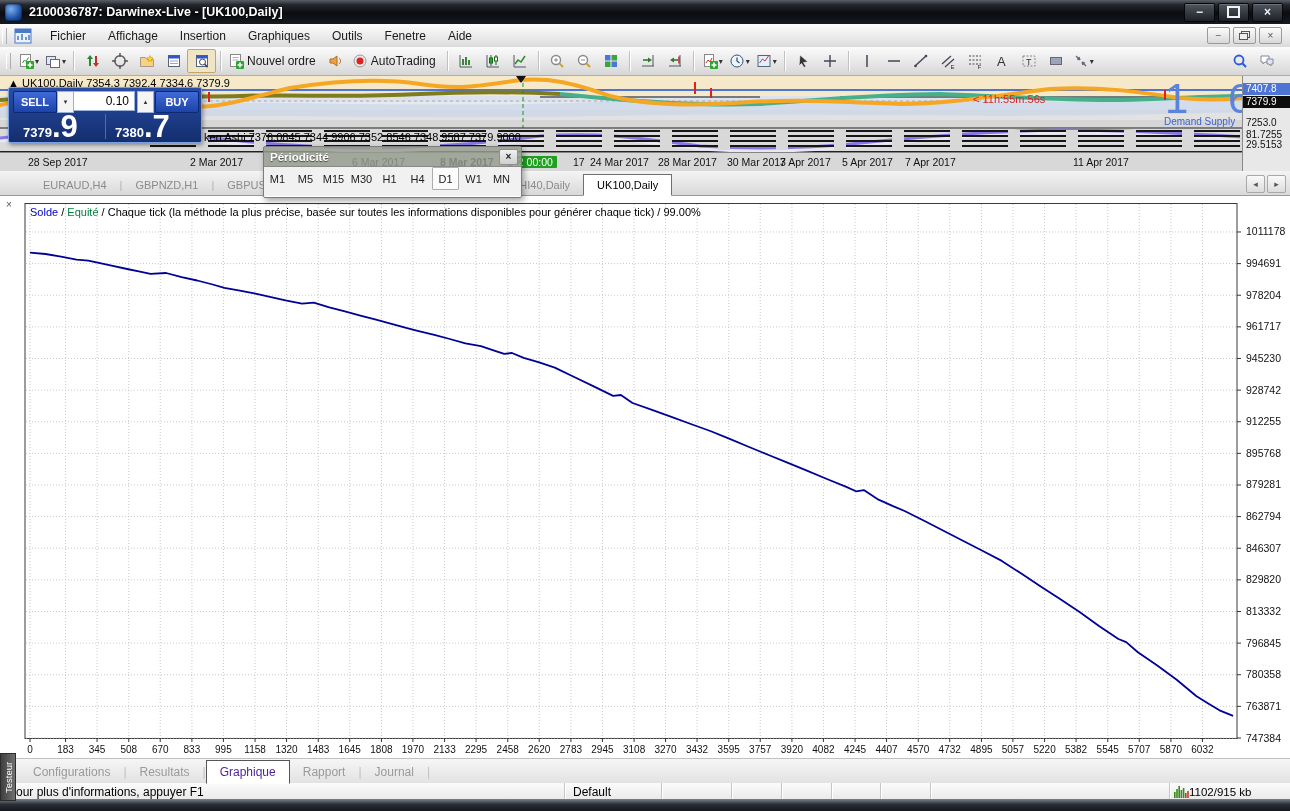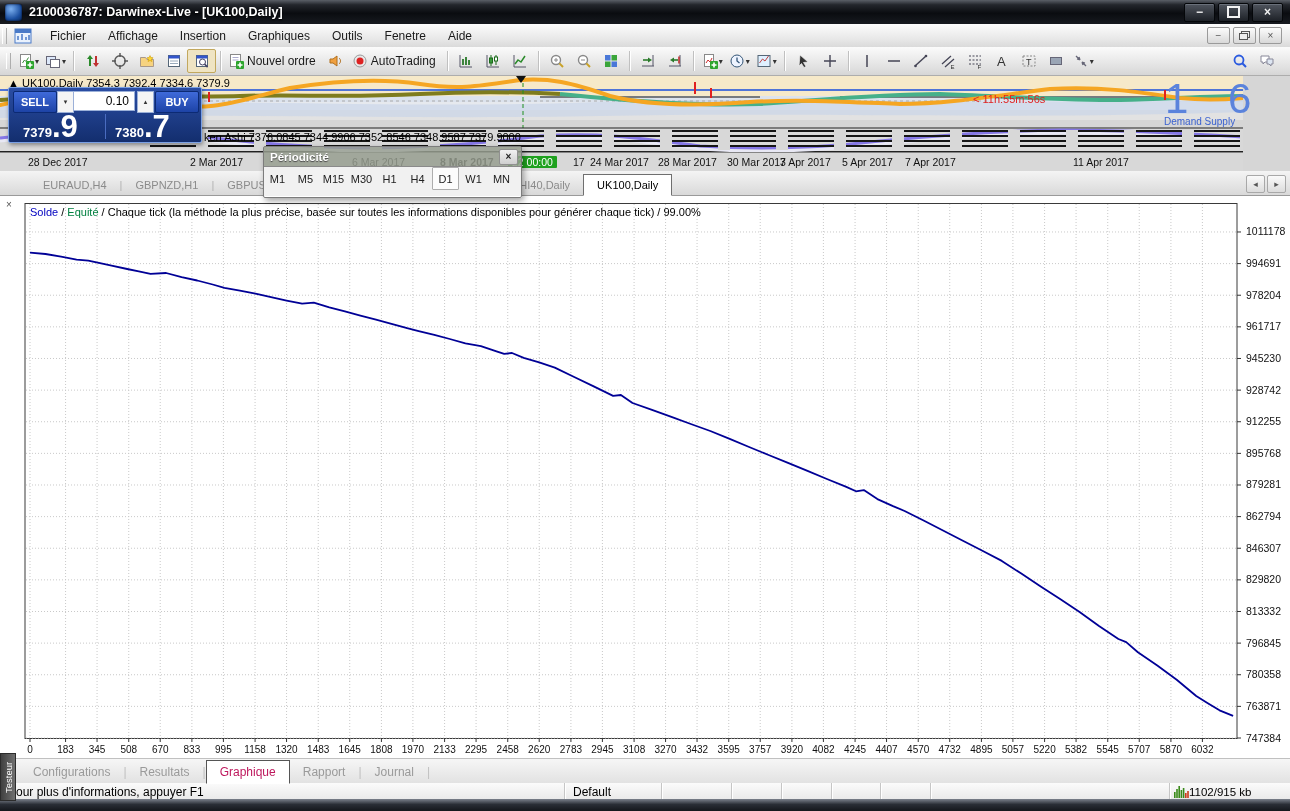--- a/index.html
+++ b/index.html
@@ -95,21 +95,21 @@
   .tester-header{position:absolute;left:30px;top:10px;font-size:11px;color:#000;z-index:2;white-space:nowrap;}
   .tester-header .solde{color:#0000c0;} .tester-header .equite{color:#008040;}
   #tester-svg{position:absolute;left:22px;top:7px;}
   .testeur-tab{position:absolute;left:0px;top:753px;width:14px;height:46px;z-index:5;
     background:linear-gradient(90deg,#707070,#404040);border:1px solid #2c2c2c;color:#fff;font-size:9.5px;
     display:flex;align-items:center;justify-content:center;writing-mode:vertical-rl;transform:rotate(180deg);}
   
   .bottomtabs{position:absolute;top:758px;left:0;right:0;height:24px;display:flex;align-items:flex-end;padding-left:20px;
     background:linear-gradient(#f6f6f6,#e2e2e2);border-top:1px solid #c0c0c0;font-size:12px;z-index:4;}
   .btab{padding:4px 13px;color:#9a9a9a;white-space:nowrap;}
-  .btab.active{background:#fff;border:1px solid #555;border-bottom:1px solid #fff;color:#be185d;margin-bottom:-1px;}
+  .btab.active{background:#fff;border:1px solid #555;border-bottom:1px solid #fff;color:#4c1d95;margin-bottom:-1px;}
   .bsep{color:#c0c0c0;padding-bottom:4px;}
   
   .statusbar{position:absolute;top:782px;left:0;right:0;height:17px;display:flex;align-items:center;font-size:12px;color:#000;
     background:linear-gradient(#fbfbfb,#e9e9e9);border-top:1px solid #cfcfcf;overflow:hidden;}
   .scell{height:100%;display:flex;align-items:center;border-right:1px solid #c6c6c6;box-shadow:1px 0 0 #fff;box-sizing:border-box;flex:0 0 auto;}
   .bottom-strip{position:absolute;top:799px;left:0;right:0;height:12px;
     background:linear-gradient(180deg,#7b818c,#2a2e36 45%,#14171c);}
 </style>
 </head>
 <body>
@@ -432,22 +432,29 @@
         </div>
       <div class="top-marker"></div>
     </div>
 
     <div class="ohlc-line" style="z-index:4">▲ UK100,Daily  7354.3 7392.4 7334.6 7379.9</div>
     <div class="ha-line">ken Ashi  7376.0845 7344.9906 7352.8546 7348.9587 7379.9000</div>
     <div class="countdown">&lt; 11h:55m:56s</div>
     <div class="watermark">1 6</div>
     <div class="demand-supply">Demand  Supply</div>
 
+    <div class="price-col" id="price-col">
+        <div class="pl blue" style="top: 7px;">7407.8</div>
+        <div class="pl black" style="top: 19.5px;">7379.9</div>
+        <div class="pl plain" style="top: 41px;">7253.0</div>
+        <div class="pl plain" style="top: 53px;">81.7255</div>
+        <div class="pl plain" style="top: 63px;">29.5153</div>
+      </div>
     <div class="date-strip" id="date-strip">
-        <div class="dlab" style="left: 28px;">28 Dec 2017</div>
+        <div class="dlab" style="left: 28px;">28 Sep 2017</div>
         <div class="dlab" style="left: 190px;">2 Mar 2017</div>
         <div class="dlab" style="left: 352px;">6 Mar 2017</div>
         <div class="dlab" style="left: 440px; font-weight: bold;">8 Mar 2017</div>
         <div class="dlab hl" style="left: 508px;">22 00:00</div>
         <div class="dlab" style="left: 573px;">17</div>
         <div class="dlab" style="left: 590px;">24 Mar 2017</div>
         <div class="dlab" style="left: 658px;">28 Mar 2017</div>
         <div class="dlab" style="left: 727px;">30 Mar 2017</div>
         <div class="dlab" style="left: 780px;">3 Apr 2017</div>
         <div class="dlab" style="left: 842px;">5 Apr 2017</div>

